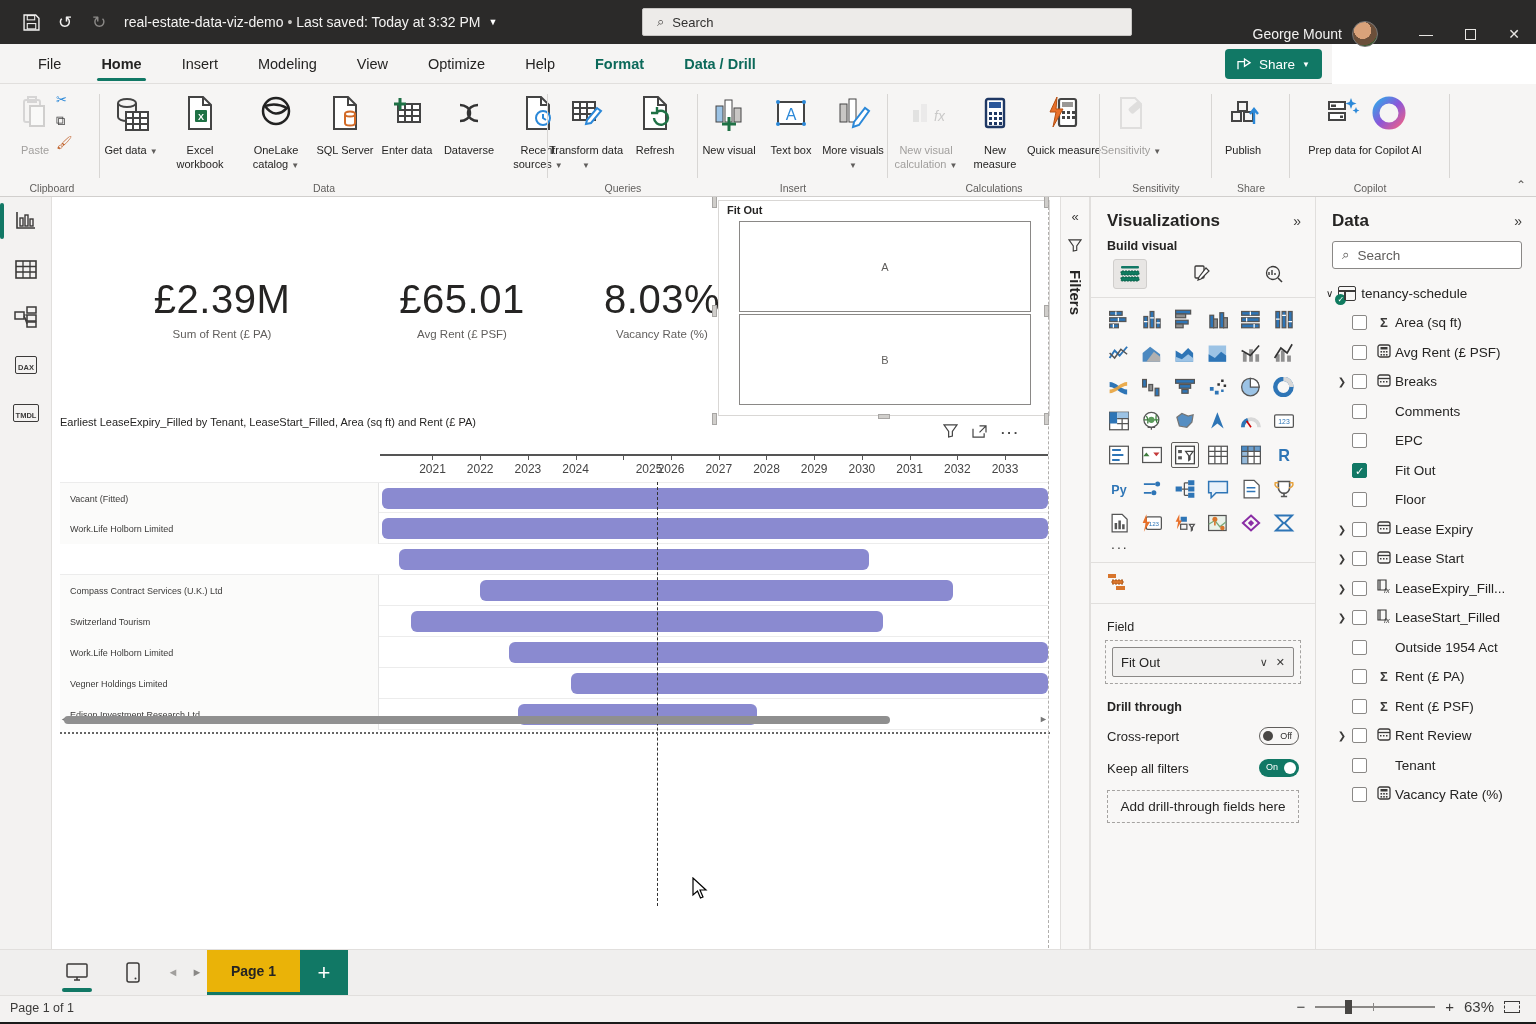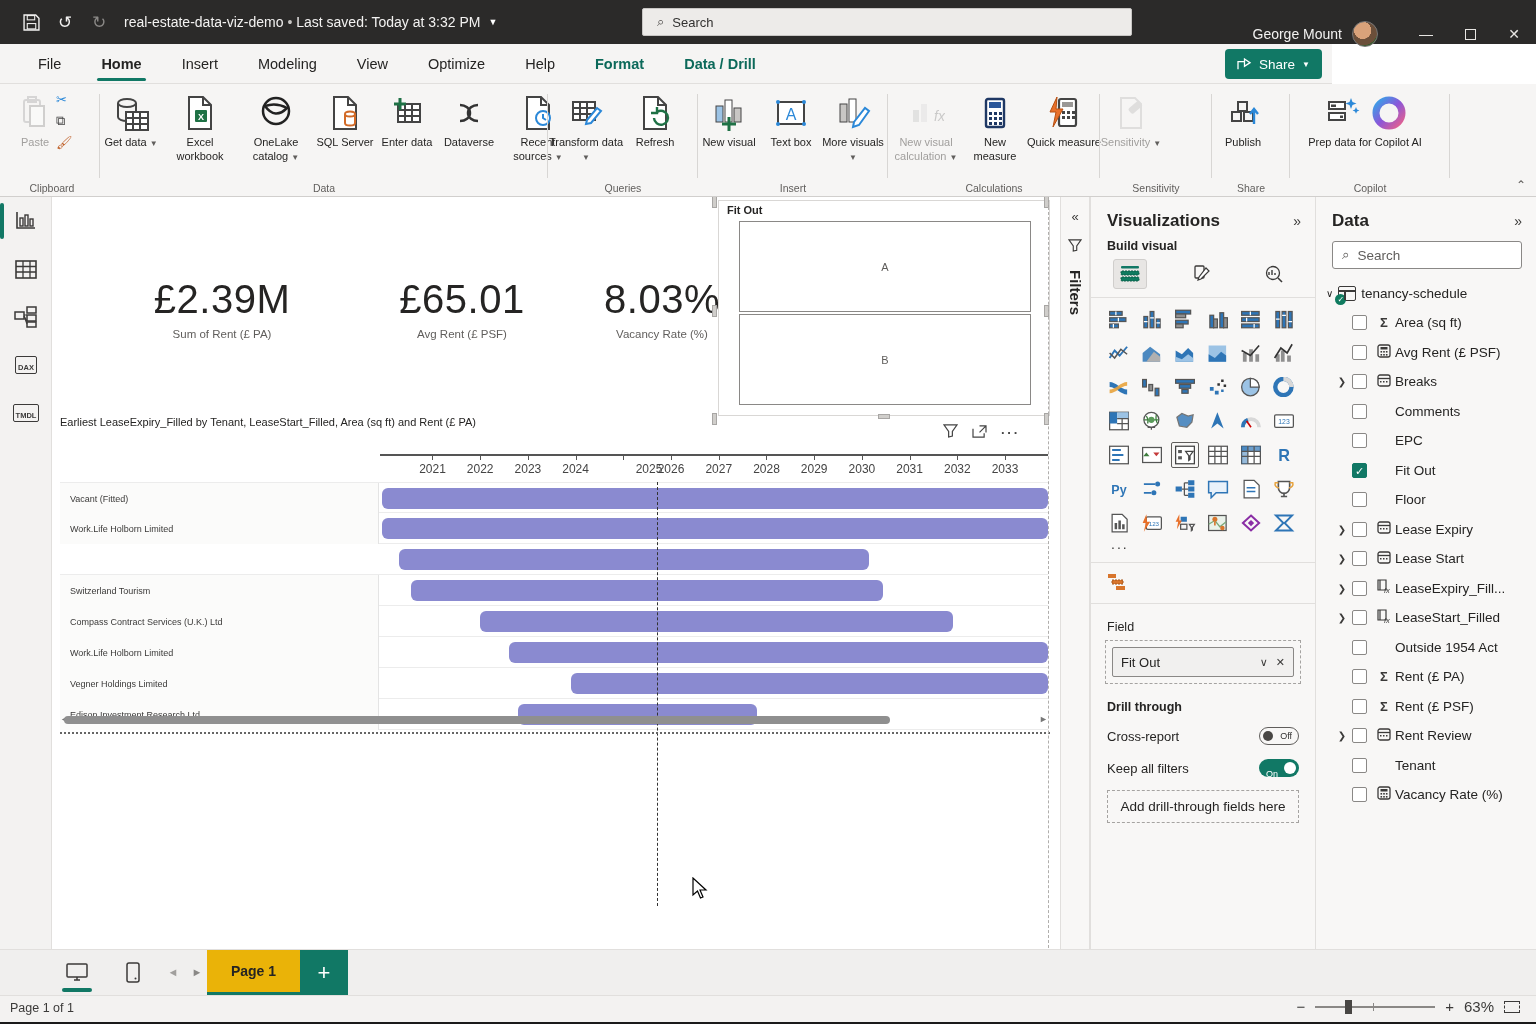--- a/index.html
+++ b/index.html
@@ -31,21 +31,21 @@
   #share-btn { position:absolute; right:10px; top:5px; height:30px; background:#117865; color:#fff; border-radius:4px; display:flex; align-items:center; padding:0 12px; font-size:13.5px; gap:7px; }
 
   
   #ribbon { left:0; top:84px; width:1536px; height:113px; background:#f6f5f4; border-bottom:1px solid #d1cfcd; }
   .rb-group { position:absolute; top:0; height:112px; }
   .rb-group .g-label { position:absolute; bottom:2px; left:0; right:0; text-align:center; font-size:10.5px; color:#605e5c; }
   .rb-group .g-sep { position:absolute; right:0; top:10px; bottom:18px; width:1px; background:#d8d6d4; }
   .rb-btns { position:absolute; left:0; top:4px; display:flex; }
   .rb-btn { width:62px; display:flex; flex-direction:column; align-items:center; padding-top:4px; }
   .rb-btn .ric { height:42px; display:flex; align-items:center; justify-content:center; }
-  .rb-btn .rlb { font-size:11px; color:#252423; text-align:center; line-height:1.25; margin-top:2px; }
+  .rb-btn .rlb { font-size:11px; color:#252423; text-align:center; line-height:1.25; margin-top:10px; }
   .rb-btn.disabled .rlb { color:#a19f9d; }
   .rb-btn.disabled .ric { opacity:.4; filter:grayscale(1); }
   .chev { font-size:8px; color:#605e5c; }
   #ribbon-collapse { position:absolute; right:10px; bottom:4px; font-size:12px; color:#605e5c; }
   
   #clip-col { position:absolute; left:56px; top:8px; display:flex; flex-direction:column; gap:6px; font-size:13px; color:#444; }
 
   
   #leftrail { left:0; top:197px; width:52px; height:752px; background:#f3f2f1; border-right:1px solid #e1dfdd; }
   .rail-item { position:relative; width:52px; height:48px; display:flex; align-items:center; justify-content:center; color:#3b3a39; }
@@ -115,21 +115,21 @@
   #field-box { border:1px dashed #a5a3a1; padding:6px; }
   #field-pill { background:#f1f0ef; border:1px solid #8a8886; border-radius:2px; height:30px; display:flex; align-items:center; font-size:13px; color:#252423; padding:0 8px; }
   #field-pill .grow { flex:1; }
   #field-pill .pic { color:#3b3a39; font-size:11px; margin-left:8px; }
   .drill-row { display:flex; align-items:center; justify-content:space-between; padding:7px 2px; font-size:13px; color:#252423; }
   .toggle-off { width:40px; height:18px; border:1px solid #605e5c; border-radius:9px; position:relative; font-size:9px; color:#323130; }
   .toggle-off .knob { position:absolute; left:3px; top:3px; width:10px; height:10px; border-radius:50%; background:#484644; }
   .toggle-off .t { position:absolute; right:6px; top:3px; }
   .toggle-on { width:40px; height:18px; background:#117865; border-radius:9px; position:relative; font-size:9px; color:#fff; }
   .toggle-on .knob { position:absolute; right:3px; top:3px; width:12px; height:12px; border-radius:50%; background:#fff; }
-  .toggle-on .t { position:absolute; left:7px; top:10px; }
+  .toggle-on .t { position:absolute; left:7px; top:3px; }
   #add-drill { margin:6px 2px; border:1px dashed #a5a3a1; padding:8px; text-align:center; font-size:13.5px; color:#252423; }
 
   
   #data-search { margin:4px 14px 10px 16px; height:28px; background:#fff; border:1px solid #8a8886; border-radius:3px; display:flex; align-items:center; font-size:13.5px; color:#605e5c; gap:8px; padding-left:9px; }
   #data-tree { padding-left:10px; }
   .tree-root { display:flex; align-items:center; gap:5px; font-size:13.5px; color:#252423; height:29px; }
   .tbl-ic { position:relative; width:18px; height:15px; border:1.5px solid #3b3a39; border-radius:2px; }
   .tbl-ic::before { content:""; position:absolute; left:0; right:0; top:3px; height:1.5px; background:#3b3a39; }
   .tbl-ic::after { content:""; position:absolute; left:5px; top:3px; bottom:0; width:1.5px; background:#3b3a39; }
   .tbl-badge { position:absolute; left:-4px; bottom:-5px; width:11px; height:11px; background:#0f7b5f; border-radius:50%; color:#fff; font-size:8px; line-height:11px; text-align:center; }
@@ -632,29 +632,29 @@
             <div class="g-plot">
               <div class="g-bar" style="left:0.3571428571425323%;width:99.64285714285747%;background:#8a8ad0"></div>
             </div>
           </div>
           <div class="g-row">
             <div class="g-plot">
               <div class="g-bar" style="left:2.857142857141883%;width:70.35714285714383%;background:#8a8ad0"></div>
             </div>
           </div>
           <div class="g-row">
+            <div class="g-lbl">Compass Contract Services (U.K.) Ltd</div>
+            <div class="g-plot">
+              <div class="g-bar" style="left:14.99999999999935%;width:70.71428571428636%;background:#8a8ad0"></div>
+            </div>
+          </div>
+          <div class="g-row">
             <div class="g-lbl">Switzerland Tourism</div>
             <div class="g-plot">
               <div class="g-bar" style="left:4.642857142856168%;width:70.71428571428636%;background:#8a8ad0"></div>
-            </div>
-          </div>
-          <div class="g-row">
-            <div class="g-lbl">Compass Contract Services (U.K.) Ltd</div>
-            <div class="g-plot">
-              <div class="g-bar" style="left:14.99999999999935%;width:70.71428571428636%;background:#8a8ad0"></div>
             </div>
           </div>
           <div class="g-row">
             <div class="g-lbl">Work.Life Holborn Limited</div>
             <div class="g-plot">
               <div class="g-bar" style="left:19.285714285712988%;width:80.71428571428702%;background:#8a8ad0"></div>
             </div>
           </div>
           <div class="g-row">
             <div class="g-lbl">Vegner Holdings Limited</div>

